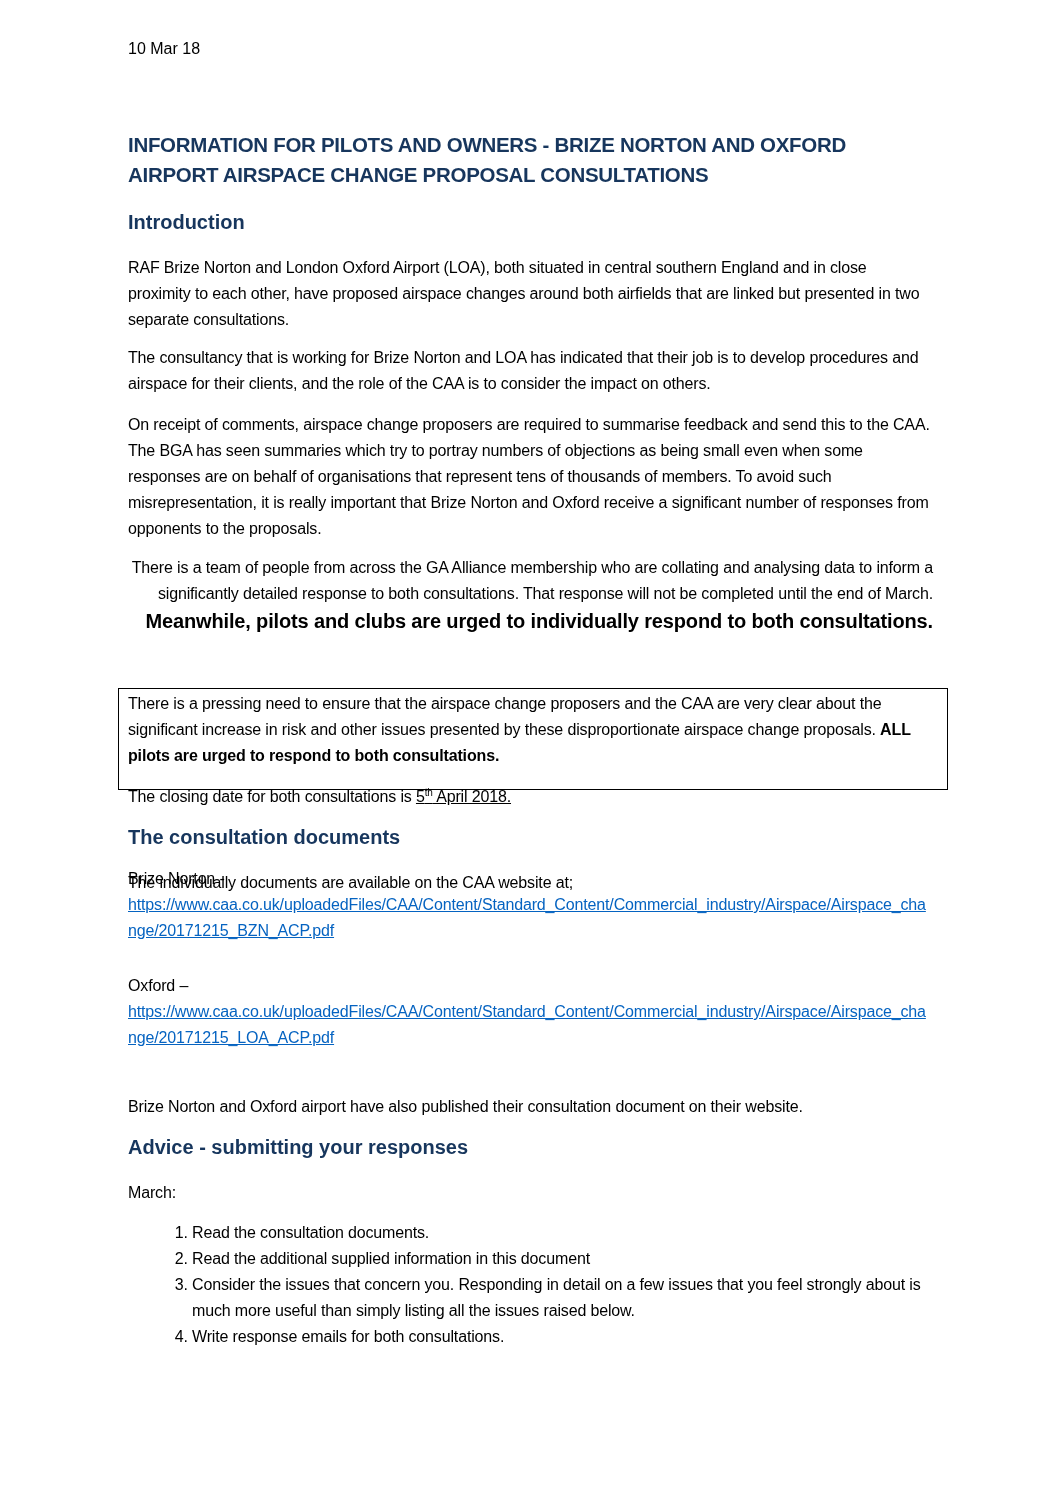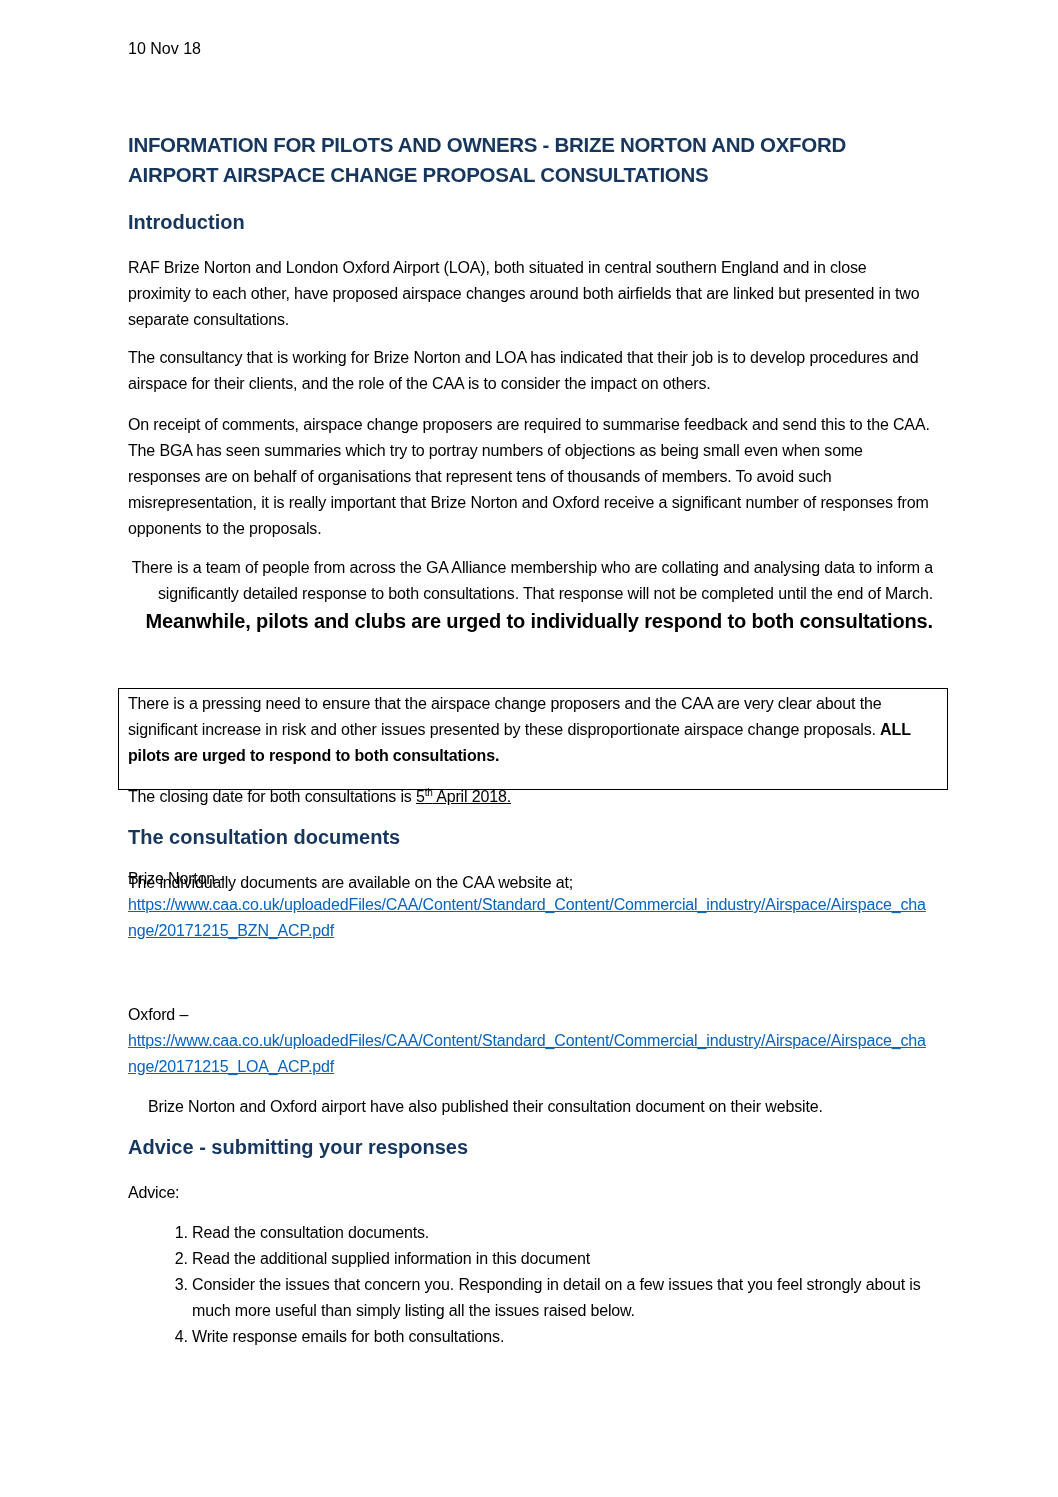--- a/index.html
+++ b/index.html
@@ -19,40 +19,40 @@
   .u { text-decoration: underline; }
   ol { position: absolute; top: 1220px; left: 0; margin: 0; padding-left: 64px; font-size: 16px;
        line-height: 26px; width: 740px; letter-spacing: -0.15px; }
   ol li { padding-left: 0; }
   sup { font-size: 10px; line-height: 0; }
 </style>
 </head>
 <body>
 
 <div class="page">
-  <div class="date">10 Nov 18</div>
+  <div class="date">10 Mar 18</div>
   <h1 class="title">INFORMATION FOR PILOTS AND OWNERS - BRIZE NORTON AND OXFORD AIRPORT AIRSPACE CHANGE PROPOSAL CONSULTATIONS</h1>
 
   <h2 style="top:211px;text-align:center;">Introduction</h2>
   <p style="top:255px;">RAF Brize Norton and London Oxford Airport (LOA), both situated in central southern England and in close proximity to each other, have proposed airspace changes around both airfields that are linked but presented in two separate consultations.</p>
   <p style="top:345px;">The consultancy that is working for Brize Norton and LOA has indicated that their job is to develop procedures and airspace for their clients, and the role of the CAA is to consider the impact on others.</p>
   <p style="top:412px;">On receipt of comments, airspace change proposers are required to summarise feedback and send this to the CAA. The BGA has seen summaries which try to portray numbers of objections as being small even when some responses are on behalf of organisations that represent tens of thousands of members.  To avoid such misrepresentation, it is really important that Brize Norton and Oxford receive a significant number of responses from opponents to the proposals.</p>
   <p style="top:555px;text-align:right;"><span>There is a team of people from across the GA Alliance membership who are collating and analysing data to inform a significantly detailed response to both consultations.  That response will not be completed until the end of March. </span><span class="big">Meanwhile, pilots and clubs are urged to individually respond to both consultations.</span></p>
 
   <div class="box"><span>There is a pressing need to ensure that the airspace change proposers and the CAA are very clear about the significant increase in risk and other issues presented by these disproportionate airspace change proposals. </span><b>ALL pilots are urged to respond to both consultations.</b></div>
 
   <p style="top:784px;"><span>The closing date for both consultations is </span><span class="u"><span>5</span><sup>th</sup><span> April 2018.</span></span></p>
 
   <h2 style="top:826px;">The consultation documents</h2>
   <p style="top:870px;">The individually documents are available on the CAA website at;</p>
   <p style="top:866px;"><span>Brize Norton -</span><br><a class="link" href="#">https://www.caa.co.uk/uploadedFiles/CAA/Content/Standard_Content/Commercial_industry/Airspace/Airspace_change/20171215_BZN_ACP.pdf</a></p>
-  <p style="top:1002px;"><span>Oxford –</span><br><a class="link" href="#">https://www.caa.co.uk/uploadedFiles/CAA/Content/Standard_Content/Commercial_industry/Airspace/Airspace_change/20171215_LOA_ACP.pdf</a></p>
-  <p style="top:1094px;margin-left:20px;">Brize Norton and Oxford airport have also published their consultation document on their website.</p>
+  <p style="top:973px;"><span>Oxford –</span><br><a class="link" href="#">https://www.caa.co.uk/uploadedFiles/CAA/Content/Standard_Content/Commercial_industry/Airspace/Airspace_change/20171215_LOA_ACP.pdf</a></p>
+  <p style="top:1094px;">Brize Norton and Oxford airport have also published their consultation document on their website.</p>
 
   <h2 style="top:1136px;text-align:center;">Advice - submitting your responses</h2>
-  <p style="top:1180px;">Advice:</p>
+  <p style="top:1180px;">March:</p>
   <ol>
     <li>Read the consultation documents.</li>
     <li>Read the additional supplied information in this document</li>
     <li>Consider the issues that concern you. Responding in detail on a few issues that you feel strongly about is much more useful than simply listing all the issues raised below.</li>
     <li>Write response emails for both consultations.</li>
   </ol>
 </div>
 
 </body></html>

